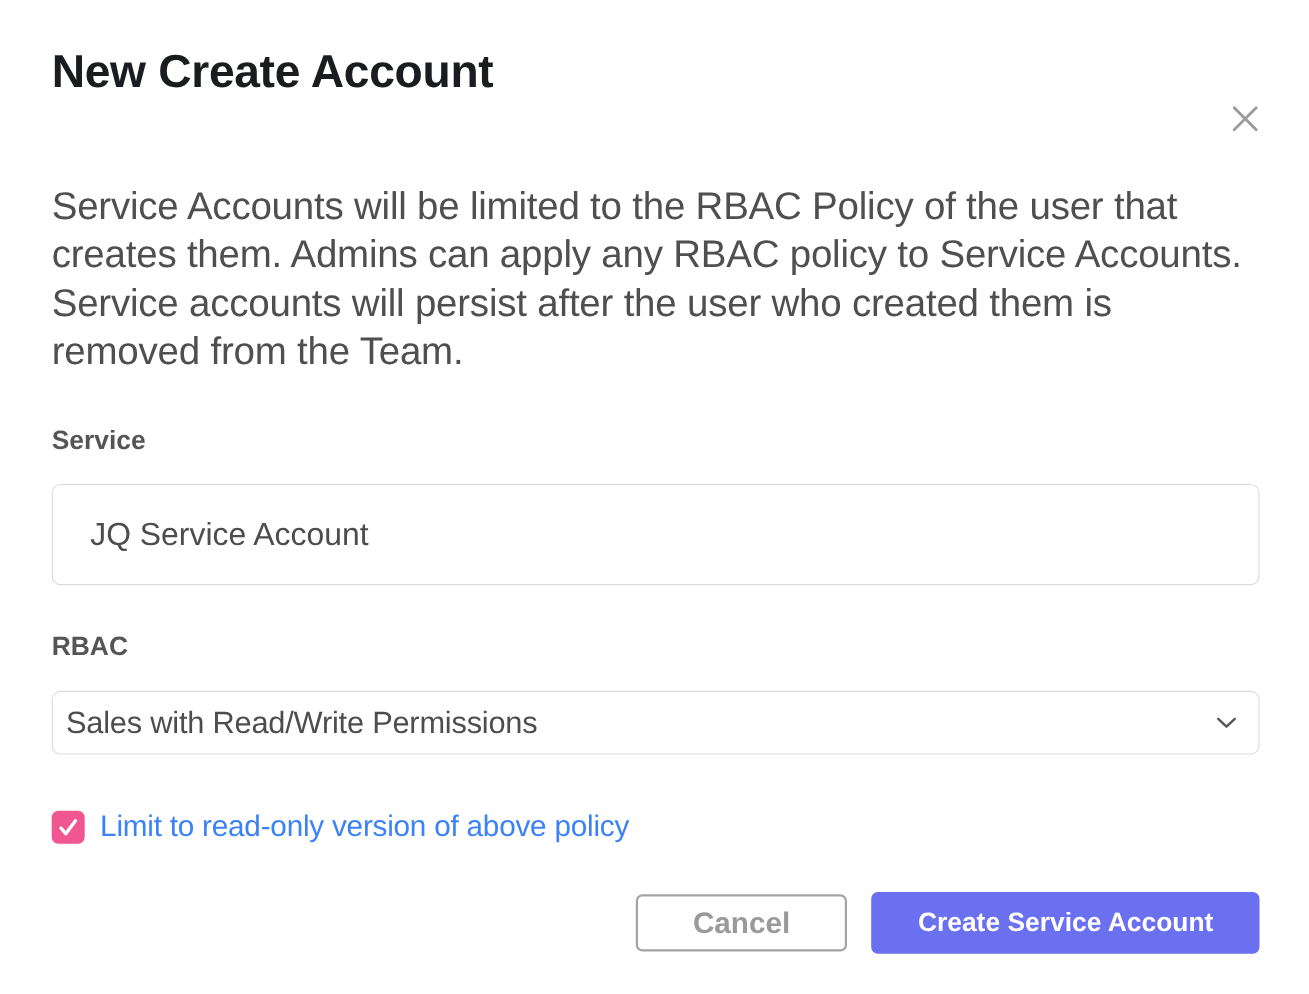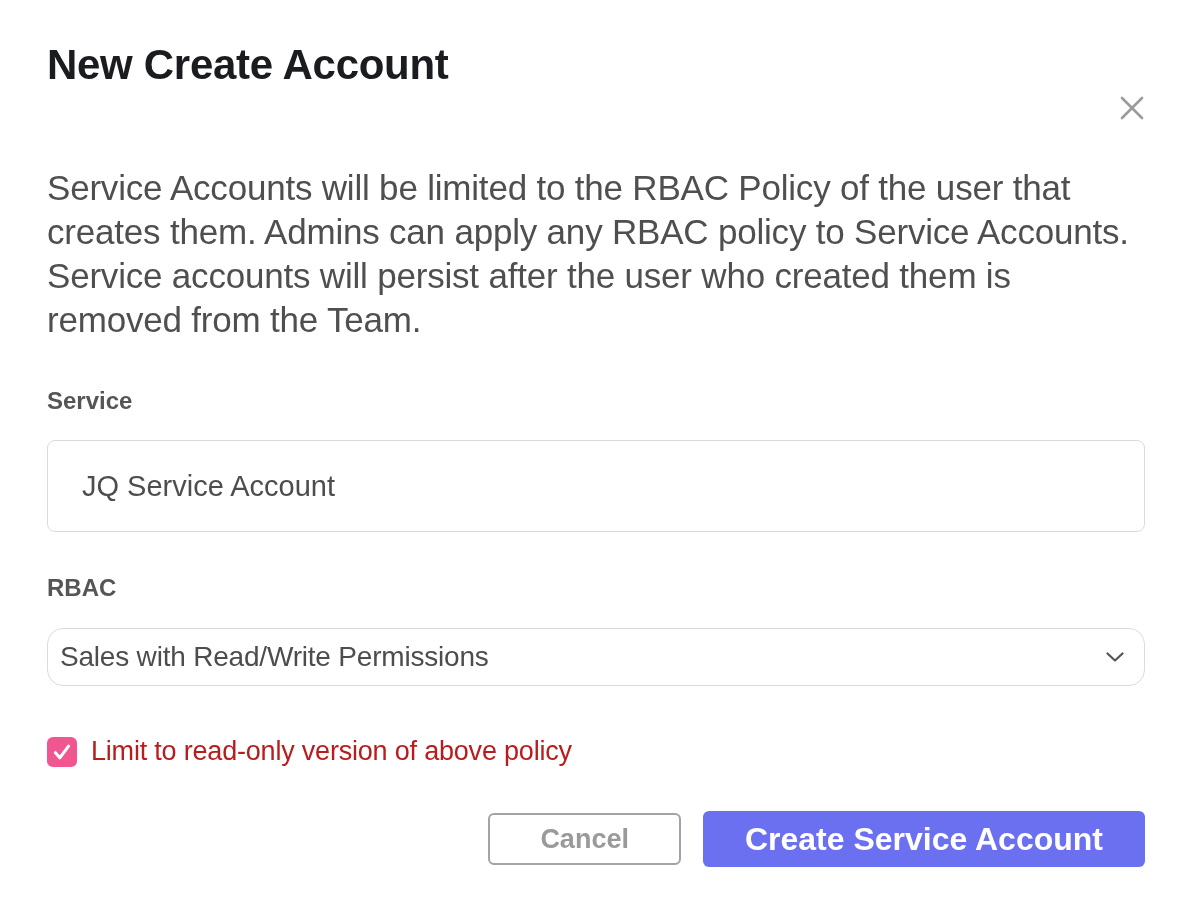--- a/index.html
+++ b/index.html
@@ -69,21 +69,21 @@
     outline: none;
   }
 
   .rbac-label { margin-top: 41px; }
 
   .select-box {
     margin-top: 25px;
     width: 1098px;
     height: 58px;
     border: 1px solid #dbdbdb;
-    border-radius: 16px;
+    border-radius: 8px;
     display: flex;
     align-items: center;
     justify-content: space-between;
     padding: 0 20px 0 12px;
     cursor: pointer;
     background: #ffffff;
   }
   .select-box .select-value {
     font-size: 28px;
     color: #4d4d4d;
@@ -103,21 +103,21 @@
     display: flex;
     align-items: center;
     justify-content: center;
     cursor: pointer;
     flex: 0 0 auto;
   }
   .checkbox-label {
     margin-left: 14px;
     font-size: 27px;
     letter-spacing: -0.2px;
-    color: #b91c1c;
+    color: #3b82f6;
     cursor: pointer;
   }
 
   .actions {
     margin-top: 44px;
     display: flex;
     justify-content: flex-end;
     align-items: center;
     gap: 22px;
   }
@@ -134,21 +134,21 @@
     border: 2px solid #a3a3a3;
     color: #9a9a9a;
     font-size: 27px;
   }
   .btn-create {
     height: 56px;
     padding: 0 42px;
     background: #6B70F0;
     border: none;
     color: #ffffff;
-    font-size: 32px;
+    font-size: 24px;
   }
 </style>
 </head>
 <body>
 
 <div class="modal">
 
   <h1 class="modal-title">New Create Account</h1>
 
   <button class="close-btn" aria-label="Close">

